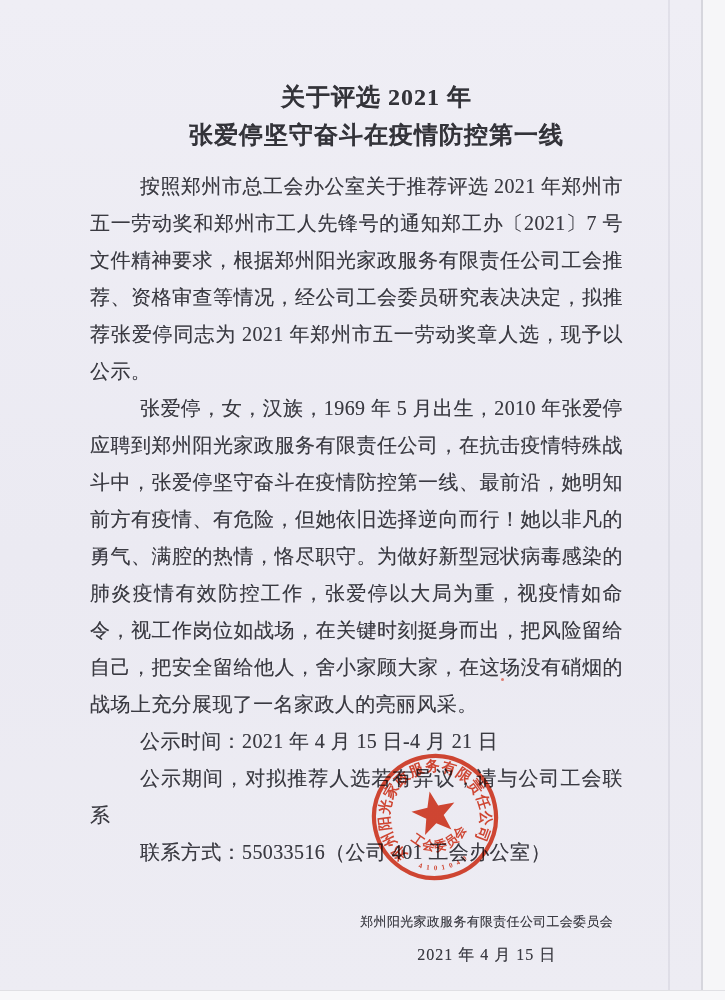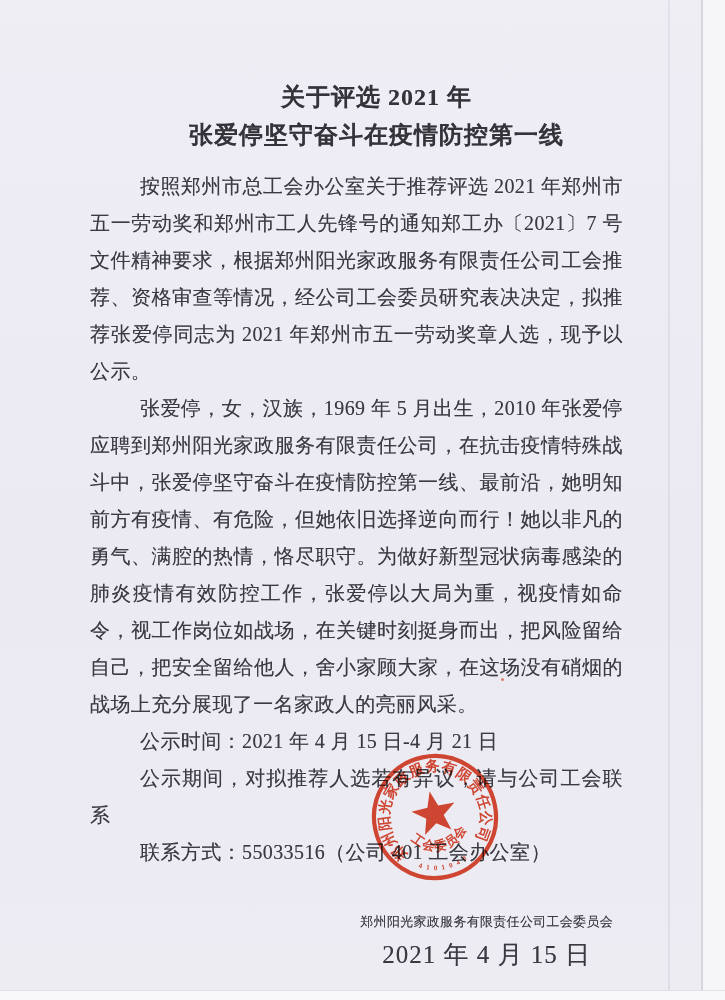--- a/index.html
+++ b/index.html
@@ -25,21 +25,21 @@
     text-shadow:0 0 .6px rgba(55,55,65,.55);}
   .body-text{margin-top:14px;font-size:20px;line-height:37px;
     text-shadow:0 0 .5px rgba(60,60,70,.5);}
   .body-text p{margin:0;text-align:justify;text-indent:50px;letter-spacing:.4px;}
   .info-line{margin:0;text-indent:50px;letter-spacing:.4px;}
 
   .sig-block{margin-top:36px;text-align:right;padding-right:10px;}
   .sig-inner{display:inline-block;text-align:center;}
   .sig-company{font-size:13px;line-height:30px;letter-spacing:.3px;
     text-shadow:0 0 .5px rgba(60,60,70,.5);}
-  .sig-date{font-size:25px;line-height:36px;letter-spacing:1px;
+  .sig-date{font-size:16px;line-height:36px;letter-spacing:1px;
     text-shadow:0 0 .5px rgba(60,60,70,.5);}
 
   .seal{position:absolute;left:360px;top:742px;width:150px;height:150px;
     mix-blend-mode:multiply;opacity:.92;}
   .seal text{font-family:"Liberation Serif", serif;font-weight:bold;}
 </style>
 </head>
 <body>
 
 <div class="page">

